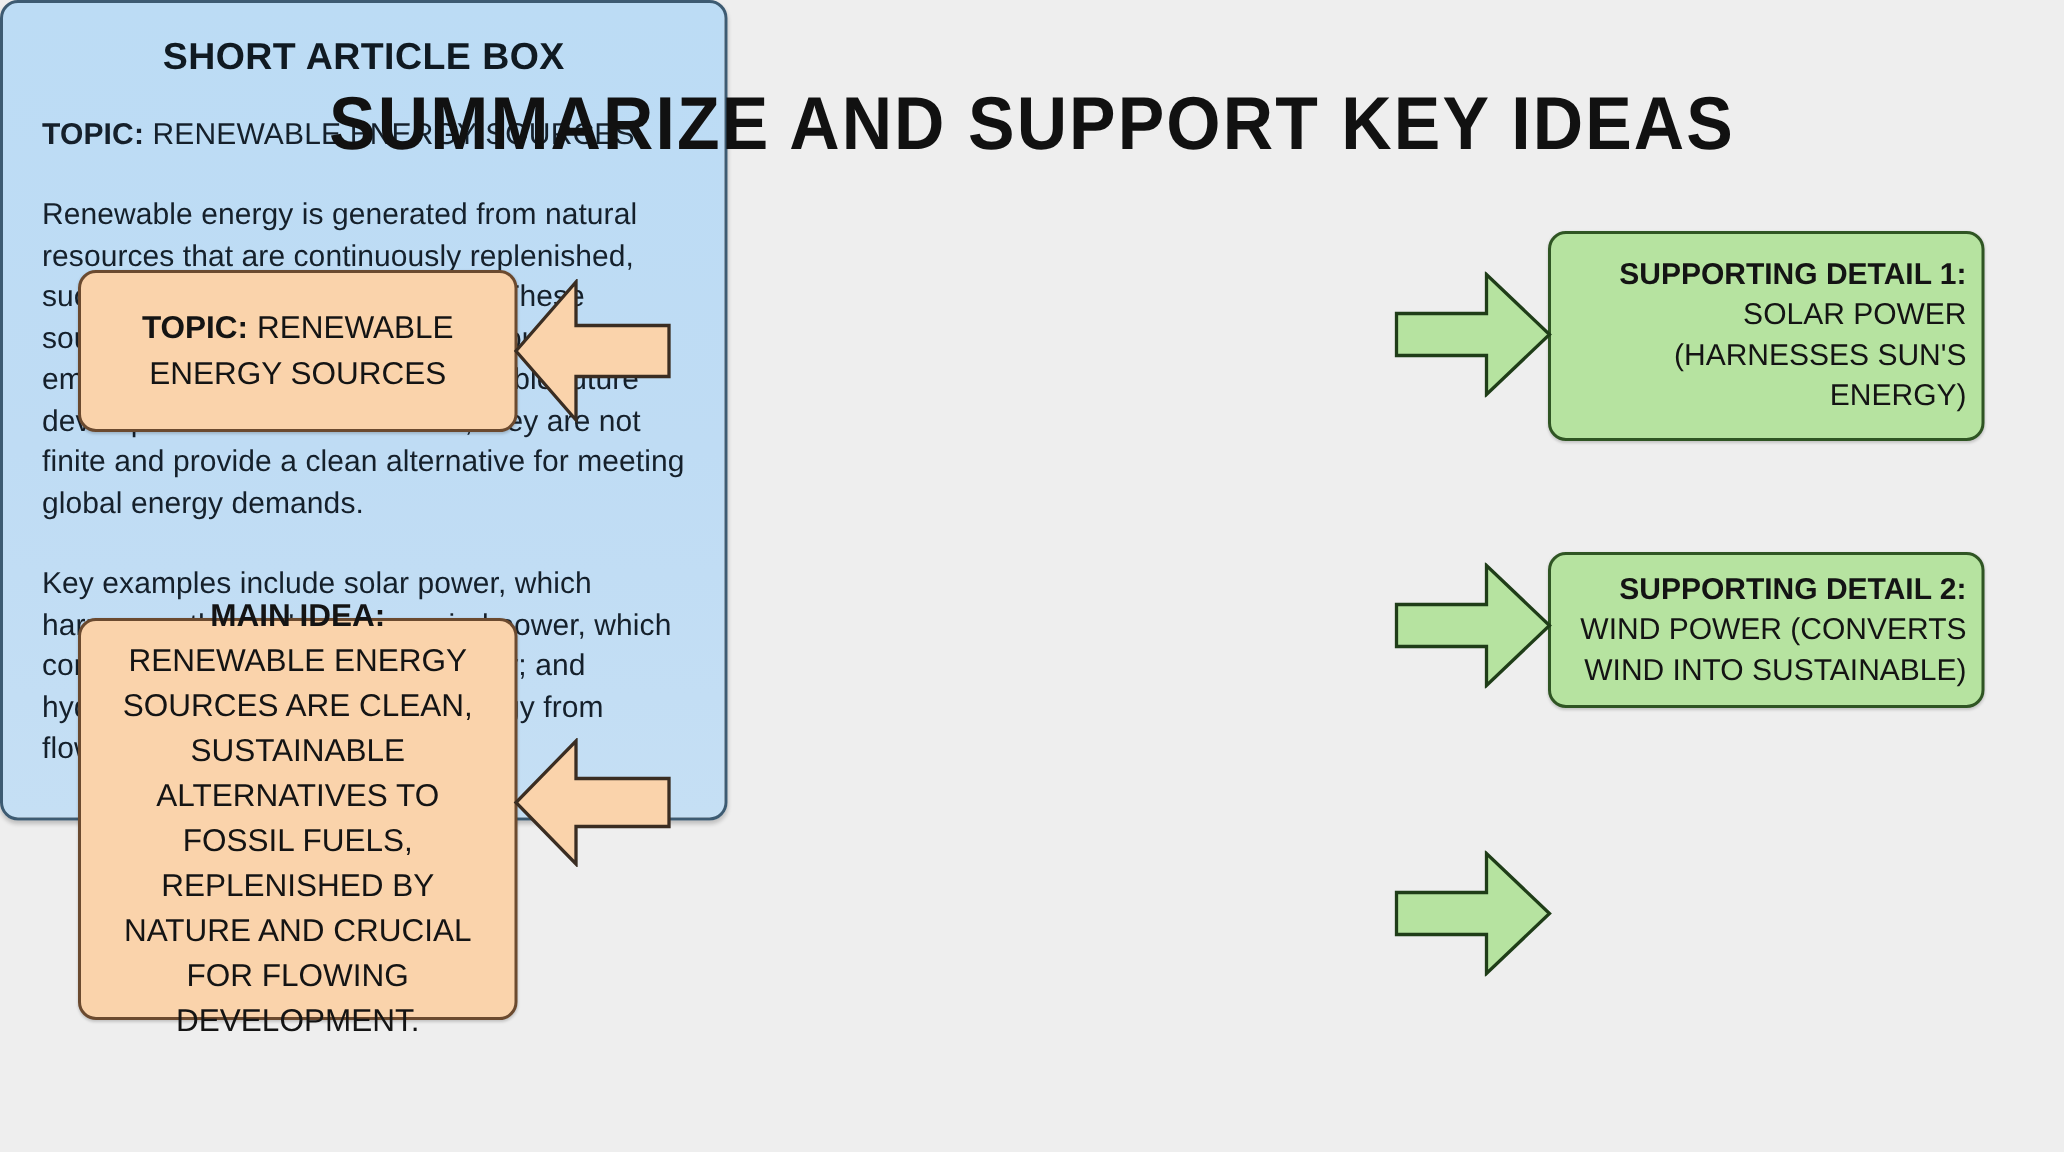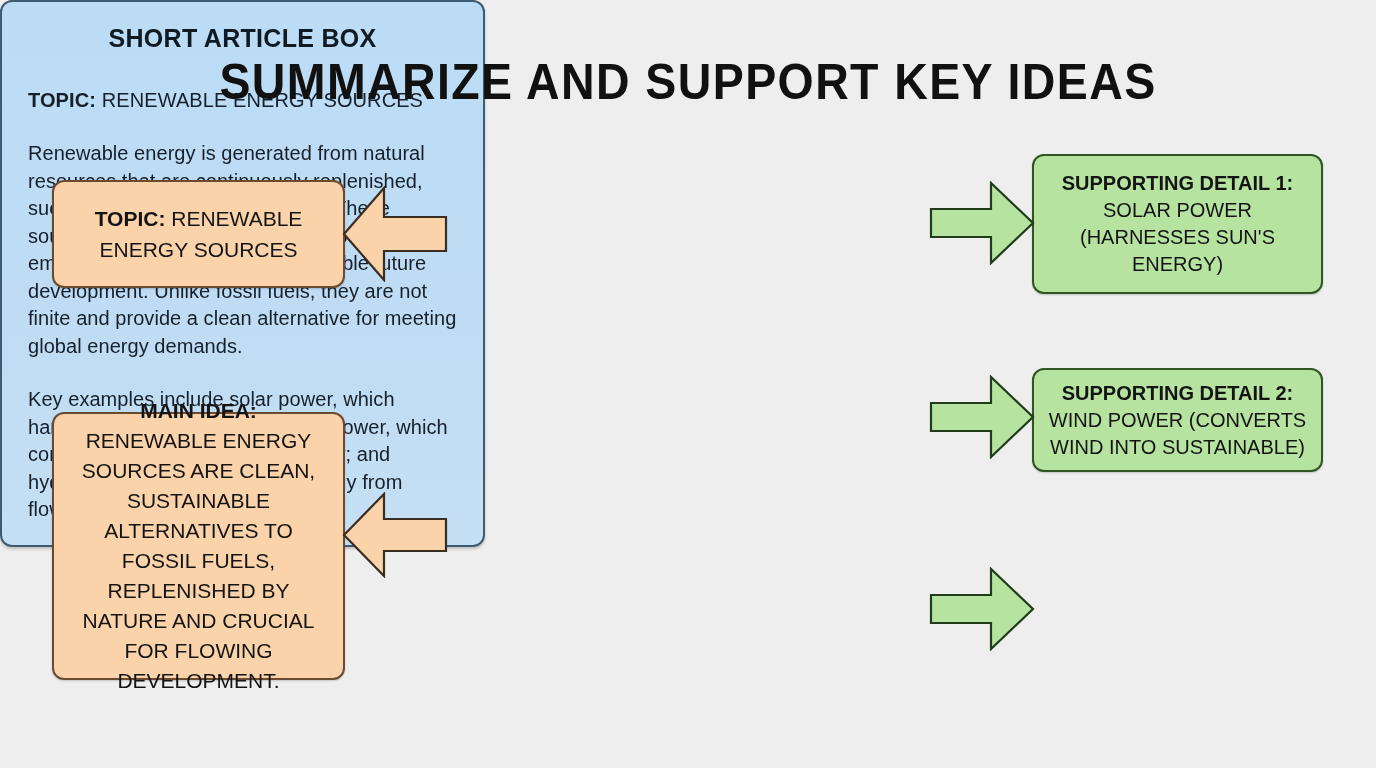--- a/index.html
+++ b/index.html
@@ -94,21 +94,21 @@
     text-align: left;
     color: #15202b;
   }
 
   #article-heading {
     text-align: center;
     font-size: 25px;
     line-height: 32px;
     font-weight: 700;
     letter-spacing: 0.3px;
-    margin-bottom: 32px;
+    margin-bottom: 22px;
     color: #101a22;
   }
 
   #article-topic-line {
     font-size: 20px;
     line-height: 28px;
     margin-bottom: 26px;
     letter-spacing: 0.1px;
   }
   #article-topic-line .lead {
@@ -126,20 +126,21 @@
   
   .node.green {
     background: #b6e3a0;
     border: 2px solid #2f5523;
     box-shadow: 0 1px 2px rgba(0,0,0,0.18);
     font-size: 20px;
     line-height: 27px;
     padding: 6px 10px;
     left: 1032px;
     width: 291px;
+    text-align: right;
   }
   #node-detail-1 { top: 154px;  height: 140px; }
   #node-detail-2 { top: 368px;  height: 104px; }
   #node-detail-3 { top: 540px;  height: 140px; }
 
   .lead { font-weight: 700; }
 
   
   .arrow {
     position: absolute;

